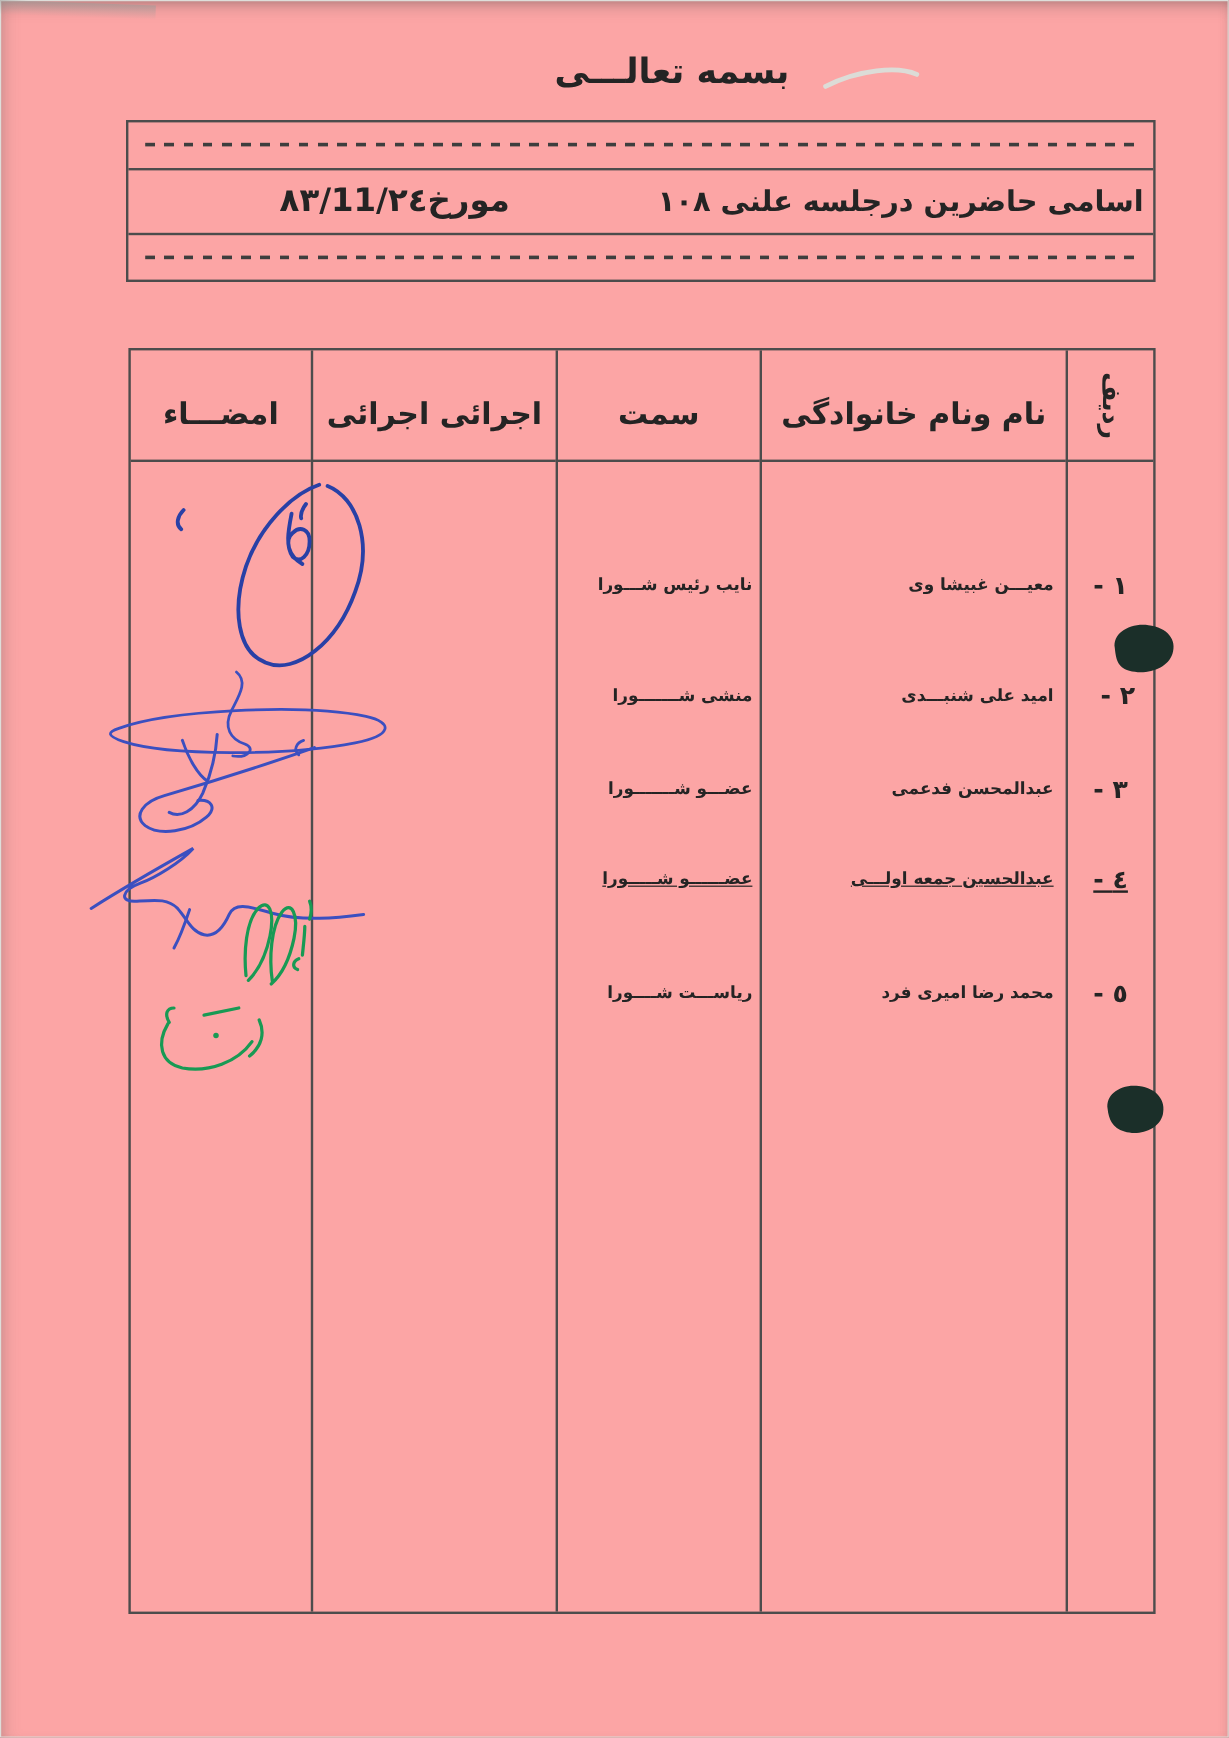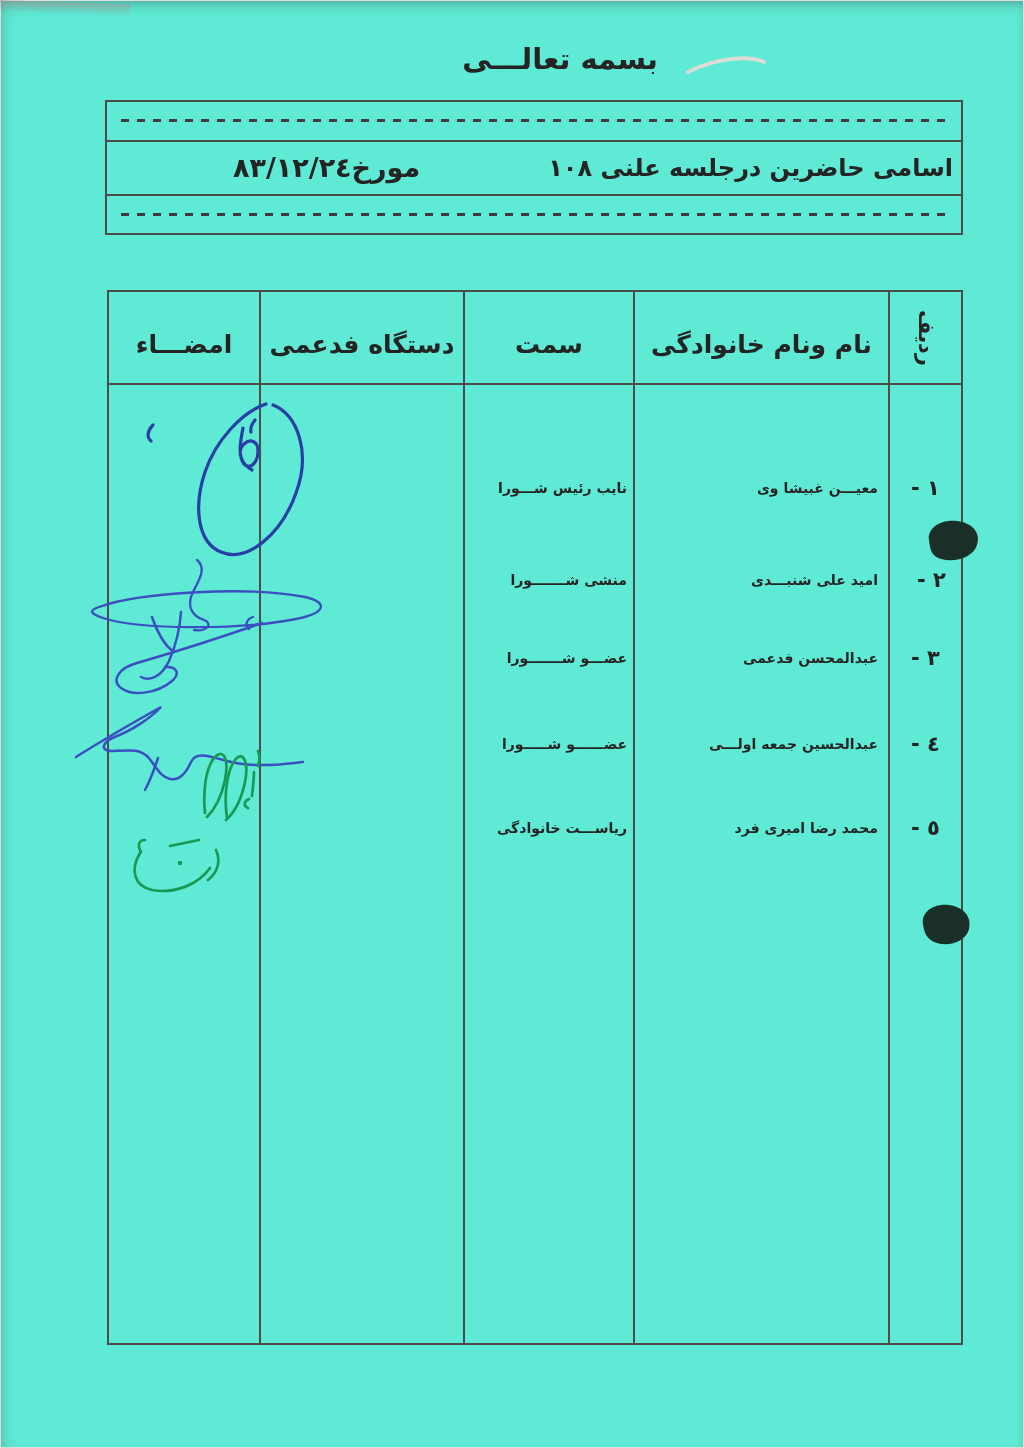--- a/index.html
+++ b/index.html
@@ -2,21 +2,21 @@
 <html lang="fa"><head>
 <meta charset="utf-8">
 <style>
   html,body{margin:0;padding:0;}
   body{
     width:1024px;height:1448px;position:relative;overflow:hidden;
     background:#b9b9b6;
     font-family:"DejaVu Sans",sans-serif;
   }
   .paper{
-    position:absolute;inset:0;background:#5eead4;
+    position:absolute;inset:0;background:#fca5a5;
     box-shadow:inset 0 0 0 1px #dededa,
                inset 0 12px 16px -12px rgba(70,70,70,.65),
                inset 12px 0 16px -12px rgba(90,90,90,.40),
                inset -6px 0 10px -8px rgba(90,90,90,.35);
   }
   .corner-smudge{
     position:absolute;top:0;left:0;width:130px;height:12px;
     background:linear-gradient(to bottom,#9d9d9a,transparent);
     transform:rotate(2deg);transform-origin:0 0;opacity:.55;
   }
@@ -64,55 +64,55 @@
   }
   .th.radif span{transform:rotate(90deg);font-size:21px;padding-top:0;}
   .th.radif{padding-top:0;}
   .entry{
     position:absolute;direction:rtl;white-space:nowrap;
     font-weight:bold;color:#242424;font-size:14px;line-height:30px;
   }
   .col-name .entry{right:10px;}
   .col-pos  .entry{right:6px;}
   .col-no   .entry{left:0;right:0;text-align:center;font-size:21px;}
-  .r0{top:88px;} .r1{top:180px;margin-left:12px;} .r2{top:258px;} .r3{top:344px;} .r4{top:428px;}
+  .r0{top:88px;} .r1{top:180px;margin-left:12px;} .r2{top:258px;} .r3{top:333px;text-decoration:underline;} .r4{top:428px;}
   
   .ink{position:absolute;left:0;top:0;pointer-events:none;}
 </style>
 </head>
 <body>
 
 <div class="paper">
   <div class="corner-smudge"></div>
 
   <div class="besmele">بسمه تعالـــی</div>
 
   <div class="header-box">
     <div class="dash-row">
         <div class="dashes"></div>
       </div>
     <div class="title-row">
       <div class="session-title">اسامی حاضرین درجلسه علنی ۱۰۸</div>
       <div class="date-group">
-        <span class="lbl">مورخ</span><span>۸۳/۱۲/۲٤</span>
+        <span class="lbl">مورخ</span><span>۸۳/11/۲٤</span>
       </div>
     </div>
     <div class="dash-row">
         <div class="dashes"></div>
       </div>
   </div>
 
   <div class="attend-table">
 
     <div class="cell th radif">
         <span>ردیف</span>
       </div>
     <div class="cell th">نام ونام خانوادگی</div>
     <div class="cell th">سمت</div>
-    <div class="cell th">دستگاه فدعمی</div>
+    <div class="cell th">اجرائی اجرائی</div>
     <div class="cell th last">امضـــاء</div>
 
     <div class="cell col-no">
       <div class="entry r0">۱ -</div>
       <div class="entry r1">۲ -</div>
       <div class="entry r2">۳ -</div>
       <div class="entry r3">٤ -</div>
       <div class="entry r4">٥ -</div>
     </div>
     <div class="cell col-name">
@@ -120,21 +120,21 @@
       <div class="entry r1">امید علی شنبـــدی</div>
       <div class="entry r2">عبدالمحسن فدعمی</div>
       <div class="entry r3">عبدالحسین جمعه اولـــی</div>
       <div class="entry r4">محمد رضا امیری فرد</div>
     </div>
     <div class="cell col-pos">
       <div class="entry r0">نایب رئیس شـــورا</div>
       <div class="entry r1">منشی شـــــــورا</div>
       <div class="entry r2">عضـــو شـــــــورا</div>
       <div class="entry r3">عضــــــو شـــــورا</div>
-      <div class="entry r4">ریاســـت خانوادگی</div>
+      <div class="entry r4">ریاســـت شــــورا</div>
     </div>
     <div class="cell col-agency"></div>
     <div class="cell col-sign last"></div>
   </div>
 
   <svg class="ink" width="1024" height="1448" viewBox="0 0 1024 1448">
 
     <path d="M 688 72 C 716 58 748 55 764 62" stroke="#dcdcd7" stroke-width="4" fill="none" stroke-linecap="round"></path>
 
     <g stroke="#2840a6" stroke-width="3.2" fill="none" stroke-linecap="round">

